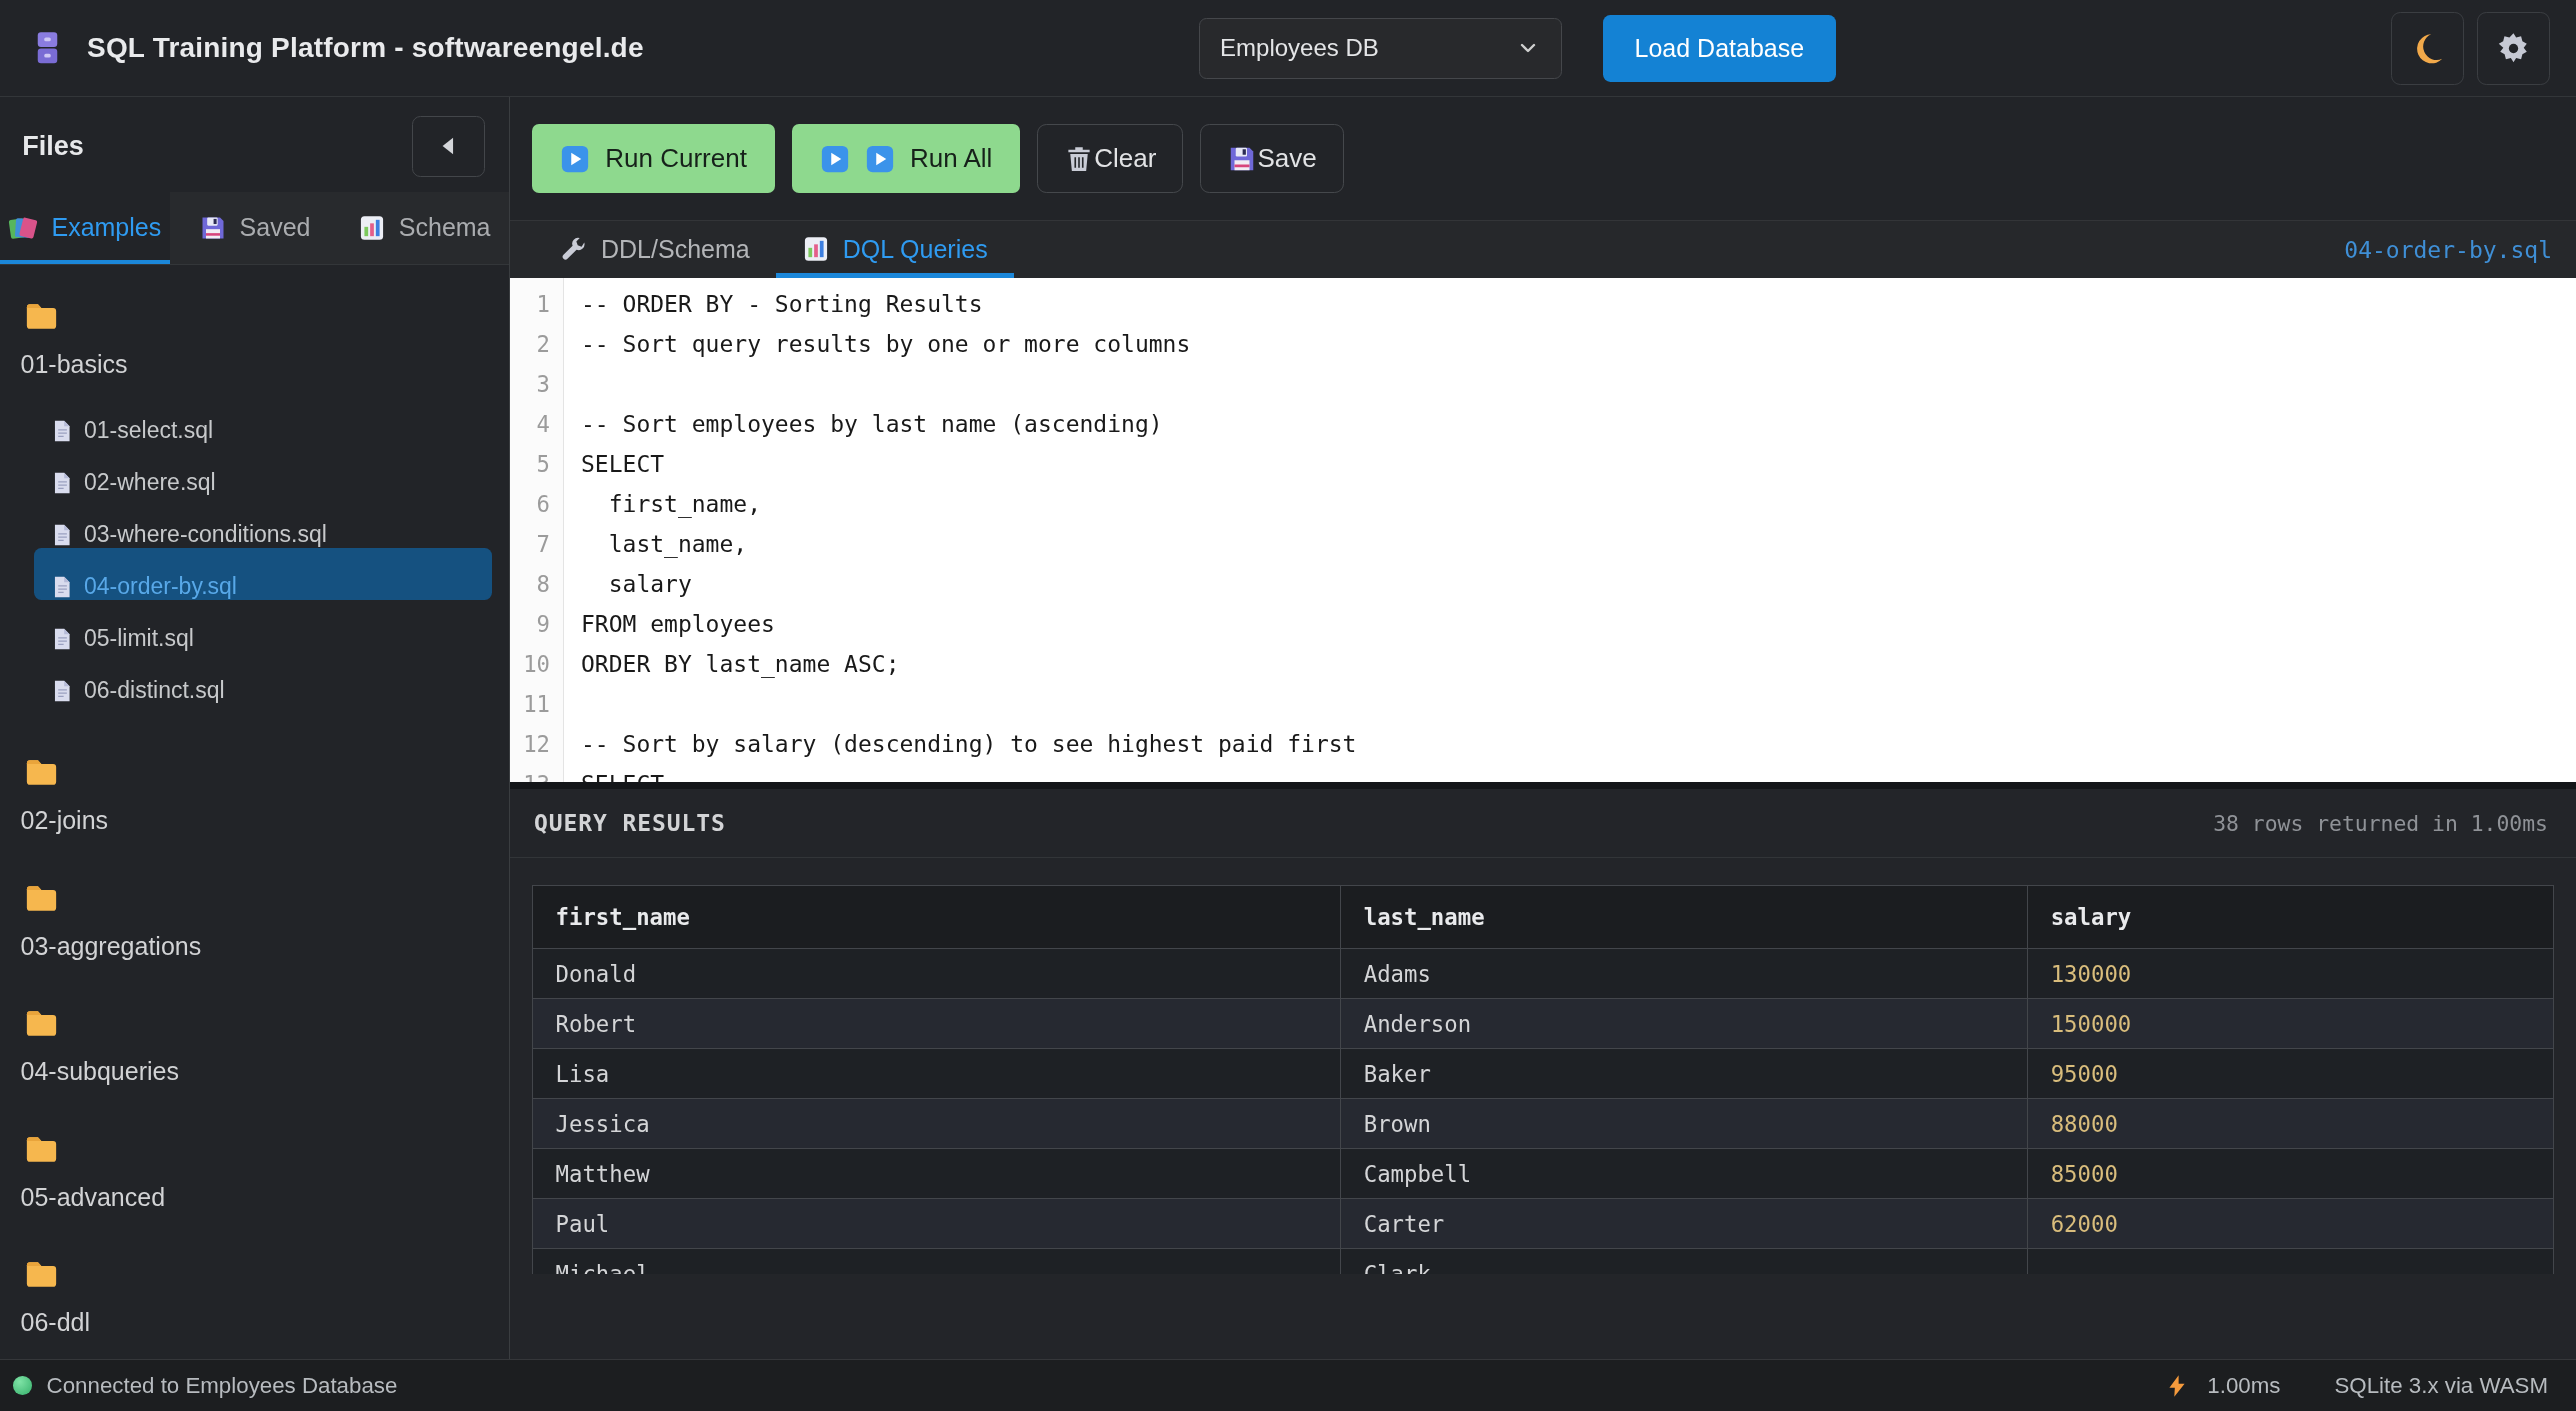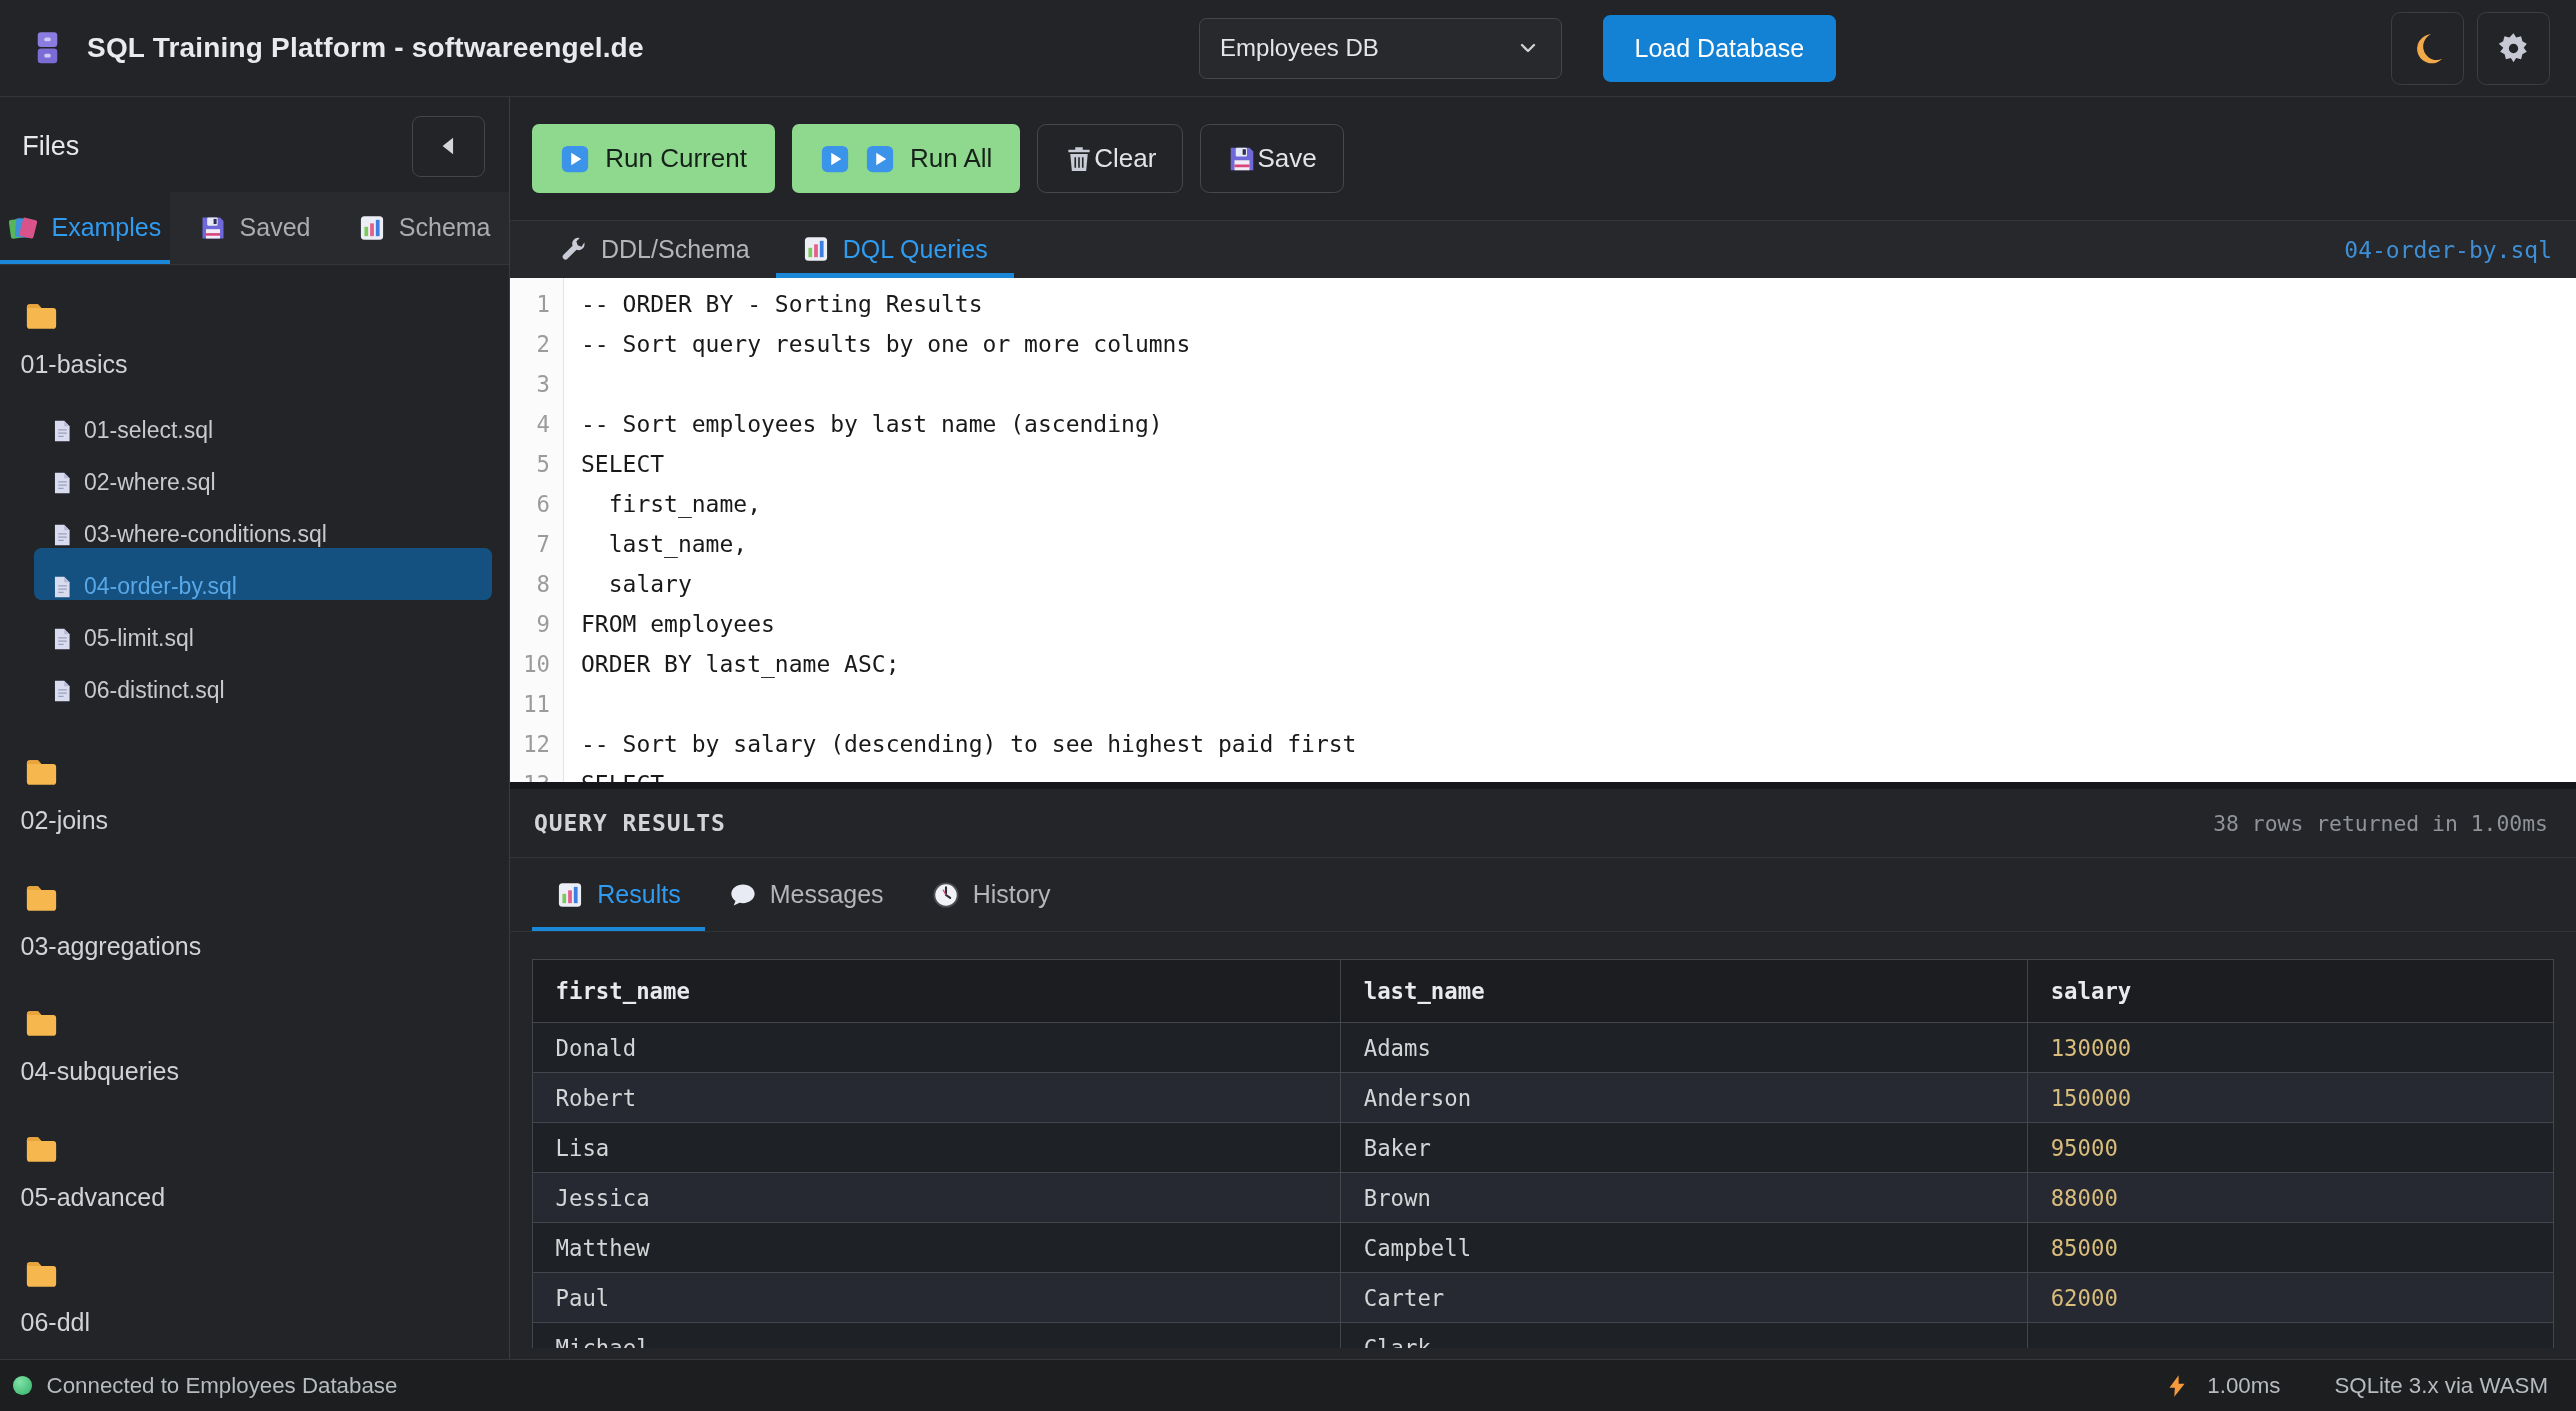--- a/index.html
+++ b/index.html
@@ -31,21 +31,21 @@
   .topbar-right{margin-left:auto;display:flex;align-items:center;gap:13px;}
   .icon-btn{width:73px;height:73px;border:0.9px solid #3b3e42;border-radius:9.3px;background:transparent;
             display:flex;align-items:center;justify-content:center;cursor:pointer;}
 
   
   .body-row{flex:1;display:flex;min-height:0;}
 
   
   .sidebar{width:510px;flex:none;border-right:0.9px solid #3a3d40;display:flex;flex-direction:column;background:var(--bg);}
   .sidebar-header{display:flex;align-items:center;justify-content:space-between;padding:18.6px 24px 15px 22.3px;}
-  .sidebar-header .t{font-size:27px;font-weight:400;color:#e7e8ea;}
+  .sidebar-header .t{font-size:27px;font-weight:700;color:#e7e8ea;}
   .collapse-btn{width:73px;height:61px;border:0.9px solid #43464a;border-radius:8.4px;background:transparent;
                 display:flex;align-items:center;justify-content:center;cursor:pointer;}
   .side-tabs{display:flex;height:73px;background:#282a2d;border-bottom:0.9px solid var(--border-soft);}
   .side-tab{flex:1;display:flex;align-items:center;justify-content:center;gap:13px;font-size:25px;
             color:var(--text-dim);cursor:pointer;position:relative;text-align:center;}
   .side-tab.active{background:var(--bg);color:var(--blue);}
   .side-tab.active::after{content:"";position:absolute;left:0;right:0;bottom:-0.9px;height:4.7px;background:var(--blue-deep);}
   .tree{flex:1;overflow:hidden;padding:13px 0 0 0;}
   .folder-item{padding:20.5px 22.3px 0 20.5px;cursor:pointer;}
   .folder-item .label{display:block;margin-top:15px;font-size:25px;color:#d2d3d5;}
@@ -408,40 +408,20 @@
         </div>
       </div>
 
       <div class="split"></div>
 
       <section class="results">
         <div class="results-header">
           <span class="t">QUERY RESULTS</span>
           <span class="s">38 rows returned in 1.00ms</span>
         </div>
-        <div class="results-tabs">
-          <div class="r-tab active">
-            <svg class="ic" width="28" height="28" viewBox="0 0 30 30">
-                <use href="#i-chart"></use>
-              </svg>
-            <span>Results</span>
-          </div>
-          <div class="r-tab">
-            <svg class="ic" width="28" height="28" viewBox="0 0 30 30">
-                <use href="#i-bubble"></use>
-              </svg>
-            <span>Messages</span>
-          </div>
-          <div class="r-tab">
-            <svg class="ic" width="28" height="28" viewBox="0 0 30 30">
-                <use href="#i-clock"></use>
-              </svg>
-            <span>History</span>
-          </div>
-        </div>
 
         <div class="table-wrap">
           <table>
             <colgroup>
                 <col style="width:40%">
                 <col style="width:34%">
                 <col style="width:26%">
               </colgroup>
             <thead>
               <tr>

